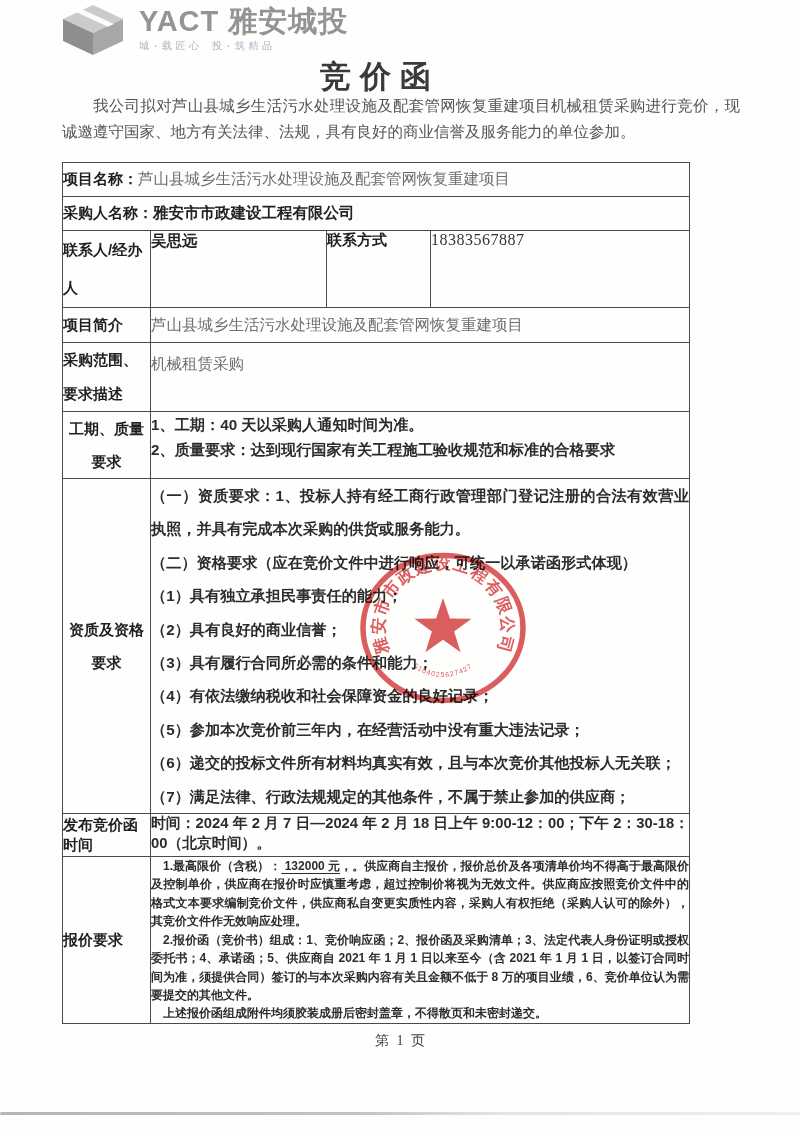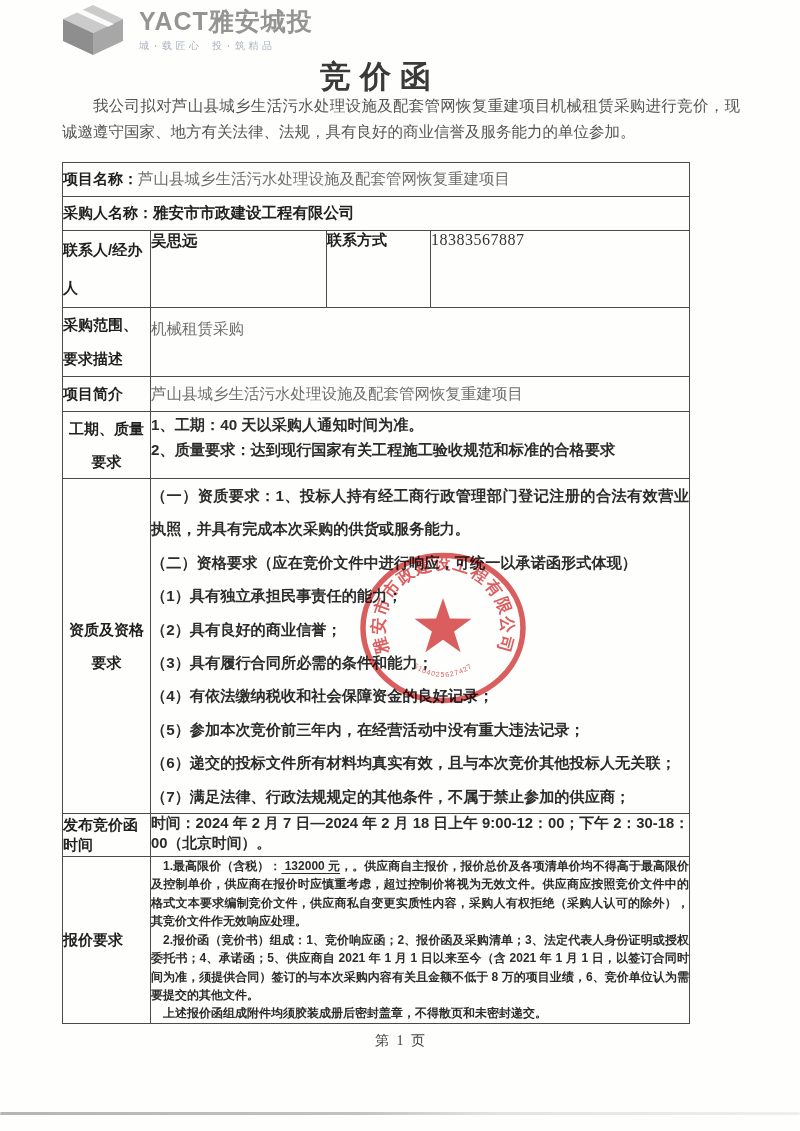--- a/index.html
+++ b/index.html
@@ -5,22 +5,22 @@
   html,body{margin:0;padding:0;}
   body{
     width:800px;height:1131px;position:relative;overflow:hidden;
     background:#fefefd;
     font-family:"Liberation Serif", serif;
   }
 
   
   .logo{position:absolute;left:60px;top:4px;display:flex;align-items:flex-start;gap:13px;}
   .logo-txt{display:flex;flex-direction:column;padding-top:3px;}
-  .brand-line{font-family:"Liberation Sans",sans-serif;font-weight:bold;font-size:25px;
-    line-height:28px;color:#949494;letter-spacing:1px;display:flex;}
+  .brand-line{font-family:"Liberation Sans",sans-serif;font-weight:bold;font-size:29px;
+    line-height:28px;color:#949494;letter-spacing:1px;display:flex;gap:9px;}
   .tagline{margin-top:4px;font-family:Liberation Mono, monospace;font-size:10px;
     color:#aab3c0;letter-spacing:3.5px;}
 
   
   .doc-title{position:absolute;left:62px;top:56px;width:627px;text-align:center;
     font-size:31px;font-weight:600;color:#3a3a3a;letter-spacing:9px;text-indent:9px;}
   .intro{position:absolute;left:62px;top:93px;width:678px;margin:0;
     font-size:15.5px;line-height:26px;color:#555;text-indent:2em;text-align:justify;}
 
   
@@ -113,31 +113,31 @@
     </td>
   </tr>
 
   <tr style="height:70px">
     <td class="lbl-cell lbl lh38">联系人/经办人</td>
     <td class="top-pad"><span class="v-bold">吴思远</span></td>
     <td class="top-pad"><span class="lbl">联系方式</span></td>
     <td class="top-pad"><span class="v-phone">18383567887</span></td>
   </tr>
 
+  <tr style="height:35px">
+    <td class="lbl-cell lbl lh34">项目简介</td>
+    <td colspan="3" class="val-mid"><span class="v-gray">芦山县城乡生活污水处理设施及配套管网恢复重建项目</span></td>
+  </tr>
+
   <tr style="height:66px">
     <td class="lbl-cell lbl lh34">
       <div>采购范围、</div>
       <div>要求描述</div>
     </td>
     <td colspan="3" class="top-pad" style="padding-top:11px"><span class="v-gray">机械租赁采购</span></td>
-  </tr>
-
-  <tr style="height:35px">
-    <td class="lbl-cell lbl lh34">项目简介</td>
-    <td colspan="3" class="val-mid"><span class="v-gray">芦山县城乡生活污水处理设施及配套管网恢复重建项目</span></td>
   </tr>
 
   <tr style="height:67px">
     <td class="lbl-cell lbl-center lbl lh33">
       <div>工期、质量</div>
       <div>要求</div>
     </td>
     <td colspan="3" class="sched-cell">
       <div class="sched">1、工期：40 天以采购人通知时间为准。</div>
       <div class="sched">2、质量要求：达到现行国家有关工程施工验收规范和标准的合格要求</div>

